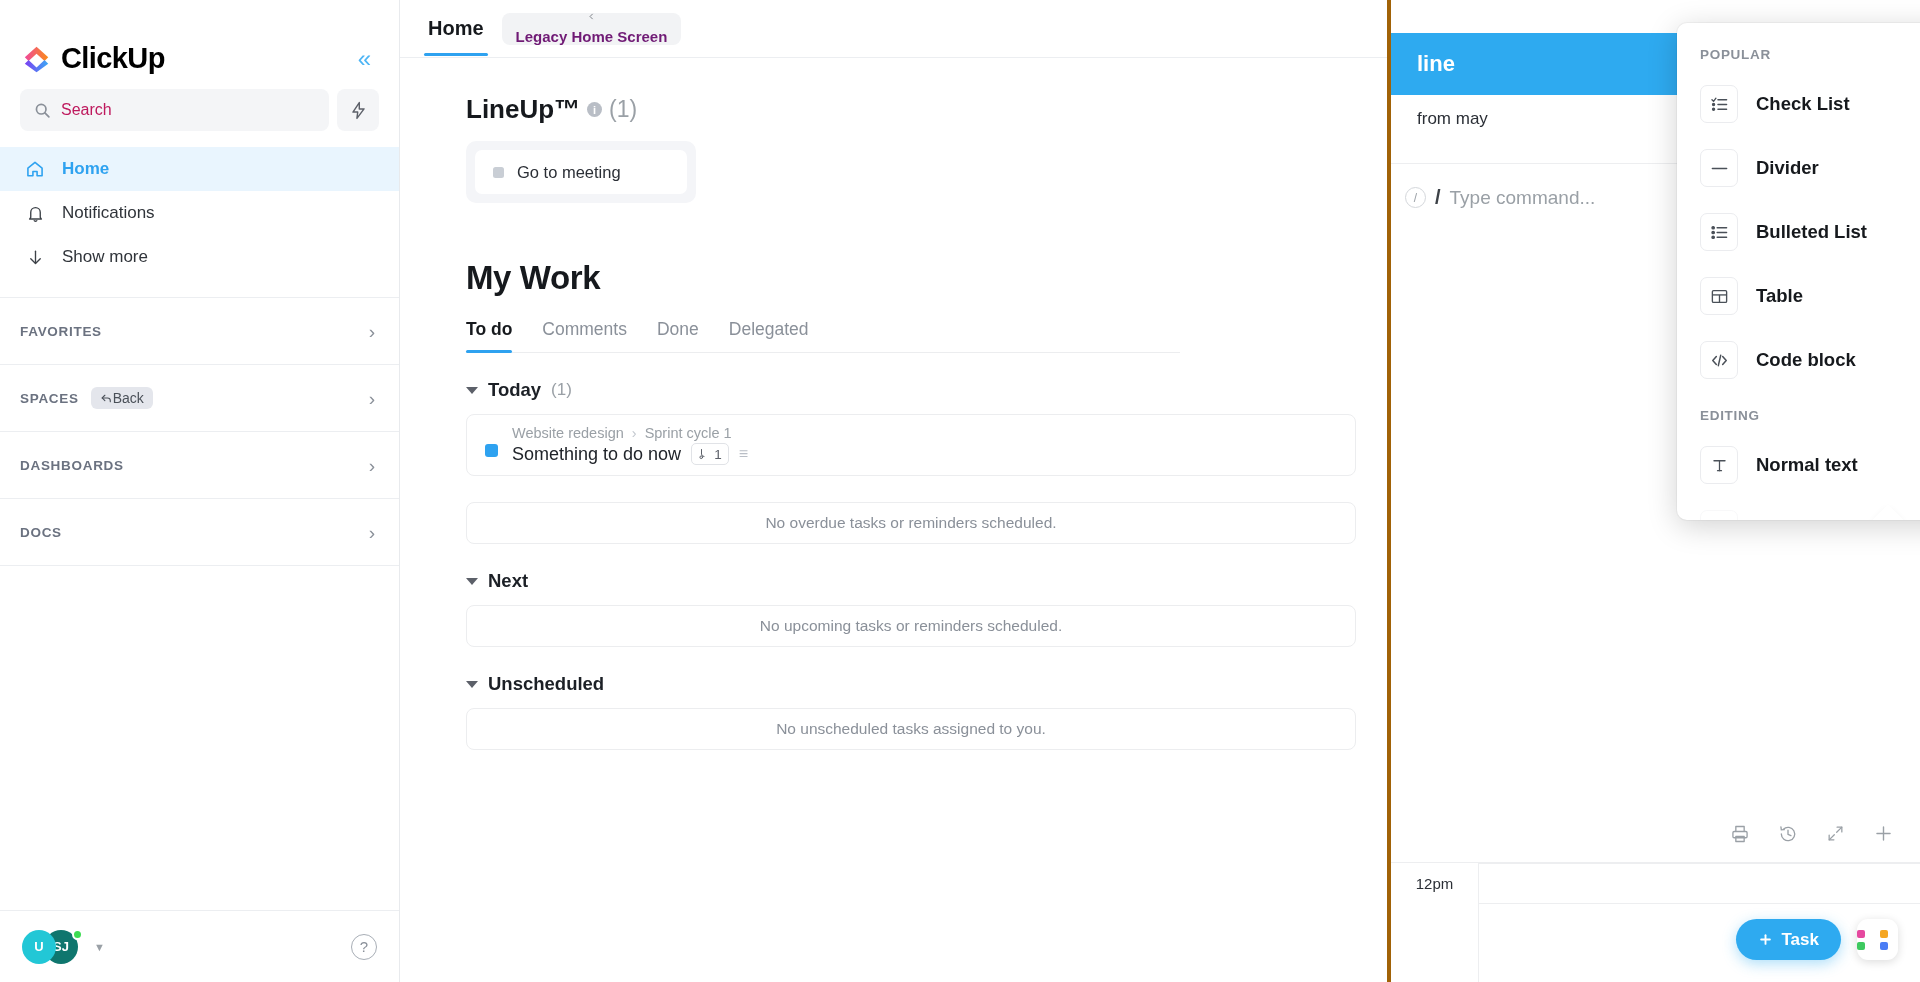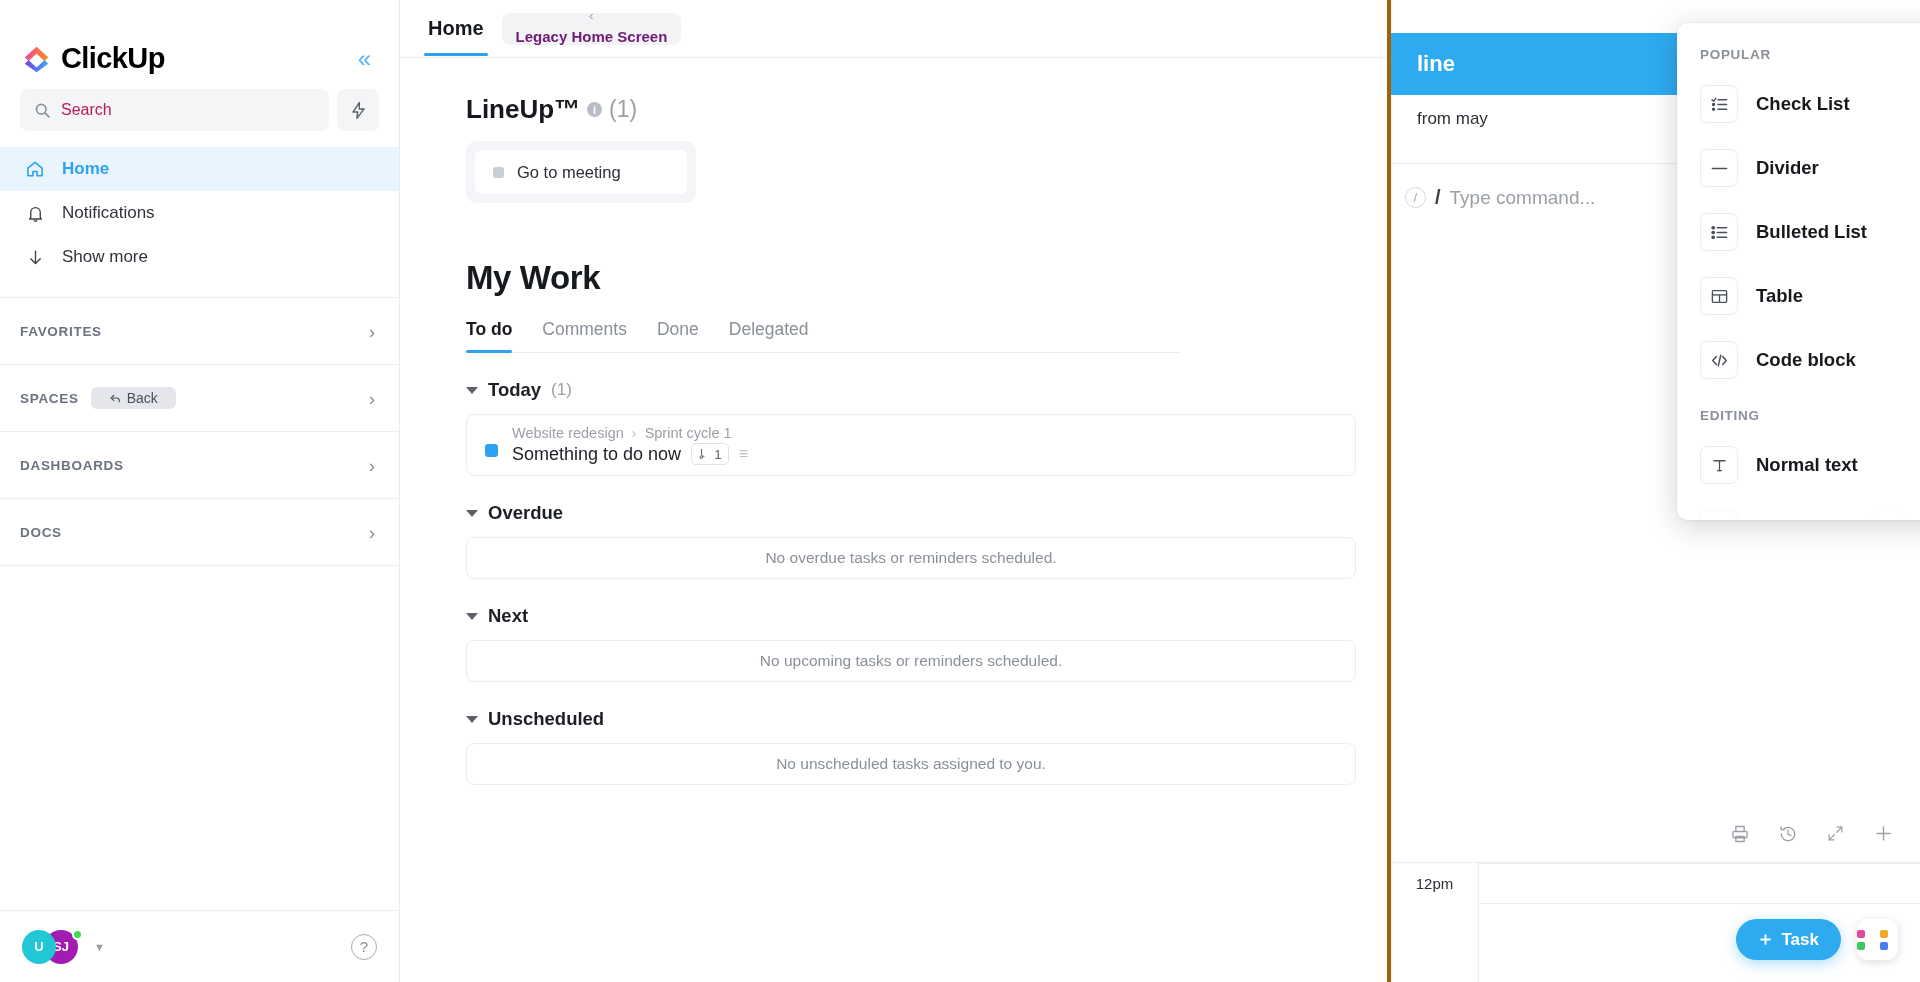--- a/index.html
+++ b/index.html
@@ -46,39 +46,39 @@
   .nav-item .ico { width: 22px; display: flex; justify-content: center; align-items: center; }
 
   .sb-section {
     border-top: 1px solid #eceef1;
     height: 67px; display: flex; align-items: center; justify-content: space-between;
     padding: 0 24px 0 20px; cursor: pointer;
   }
   .sb-section-left { display: flex; align-items: center; gap: 12px; }
   .sb-section-title { font-size: 13.5px; font-weight: 700; letter-spacing: 0.7px; color: #6b7280; }
   .back-chip {
-    background: #e4e6ec; border-radius: 6px; padding: 3px 18px;
-    font-size: 14px; color: #4a5058; display: flex; align-items: center; gap: 5px;
+    background: #e4e6ec; border-radius: 6px; padding: 3px 9px;
+    font-size: 14px; color: #4a5058; display: flex; align-items: center; 
   }
   .chev-r { color: #8a9099; font-size: 19px; line-height: 1; }
   .sb-spacer { flex: 1; border-top: 1px solid #eceef1; }
 
   .sb-footer {
     height: 72px; border-top: 1px solid #eceef1;
     display: flex; align-items: center; justify-content: space-between; padding: 0 22px;
   }
   .avatars { display: flex; align-items: center; gap: 6px; position: relative; }
   .av-stack { position: relative; width: 62px; height: 34px; }
   .av {
     position: absolute; top: 0; width: 34px; height: 34px; border-radius: 50%;
     color: #fff; font-size: 13px; font-weight: 700;
     display: flex; align-items: center; justify-content: center;
   }
   .av.a1 { left: 0; background: #22c7d6; z-index: 2; }
-  .av.a2 { left: 22px; background: #a21caf; z-index: 1; }
+  .av.a2 { left: 22px; background: #0f766e; z-index: 1; }
   .dot-online {
     position: absolute; left: 50px; top: -1px; width: 11px; height: 11px;
     border-radius: 50%; background: #3ddc52; border: 2px solid #fff; z-index: 3;
   }
   .caret-dn { color: #9aa0a6; font-size: 11px; margin-left: 4px; }
   .help-circle {
     width: 26px; height: 26px; border-radius: 50%; border: 1.6px solid #a8aeb6;
     display: flex; align-items: center; justify-content: center;
     font-size: 15px; color: #8a9099; cursor: pointer;
   }
@@ -420,24 +420,20 @@
                   </svg>
                   <span>1</span>
                 </span>
                 <span class="pri-eq">≡</span>
               </div>
             </div>
           </div>
         </div>
 
         <div class="group">
-          <div class="group-head">
-            <span class="tri"></span>
-            <span class="group-name">Overdue</span>
-          </div>
           <div class="empty-card">No overdue tasks or reminders scheduled.</div>
         </div>
 
         <div class="group">
           <div class="group-head">
             <span class="tri"></span>
             <span class="group-name">Next</span>
           </div>
           <div class="empty-card">No upcoming tasks or reminders scheduled.</div>
         </div>

